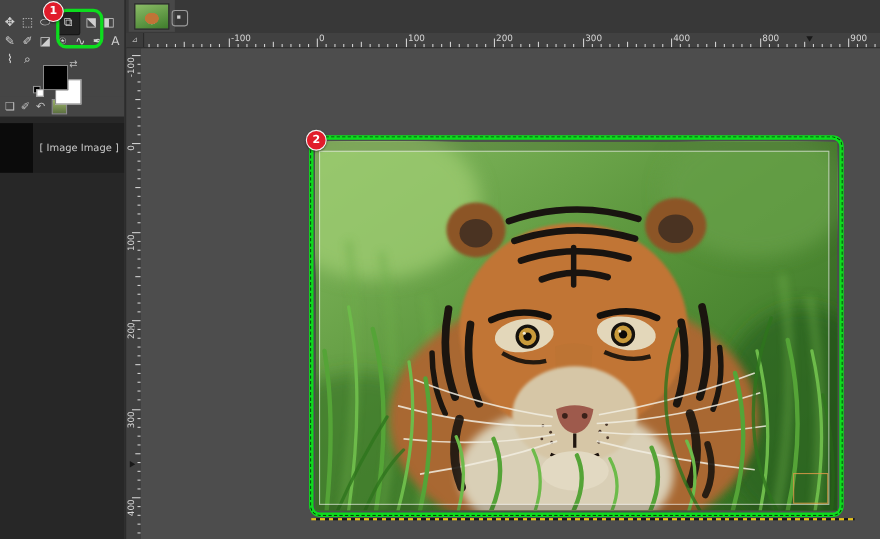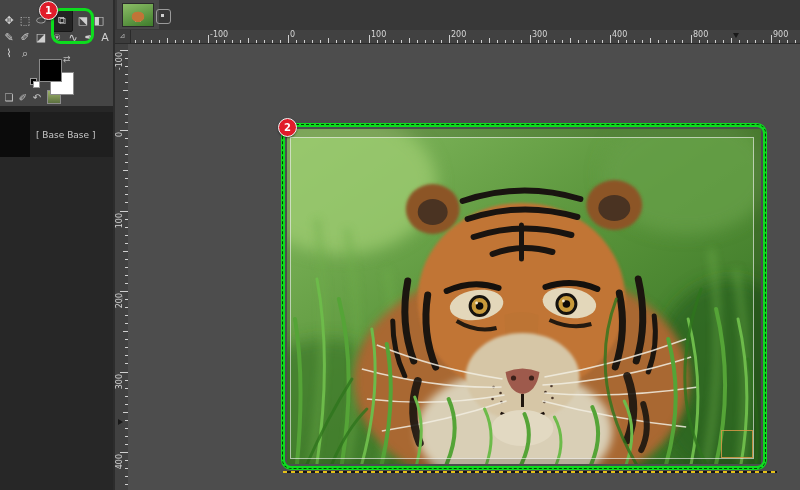--- a/index.html
+++ b/index.html
@@ -144,21 +144,21 @@
       <span class="dock-tab">❏</span>
       <span class="dock-tab">✐</span>
       <span class="dock-tab">↶</span>
       <span class="dock-tab img-thumb"></span>
     </div>
   <div id="dock-menu-button">◂</div>
 
   <div id="images-panel">
     <div id="images-row">
       <div id="images-row-thumb"></div>
-      <div id="images-row-label">[ Base Base ]</div>
+      <div id="images-row-label">[ Image Image ]</div>
     </div>
   </div>
   <div id="left-divider"></div>
 
   <div id="tab-strip">
     <div id="image-tab">
       <div id="image-tab-thumb"></div>
     </div>
     <div id="tab-action-button">
       <span class="dot"></span>

